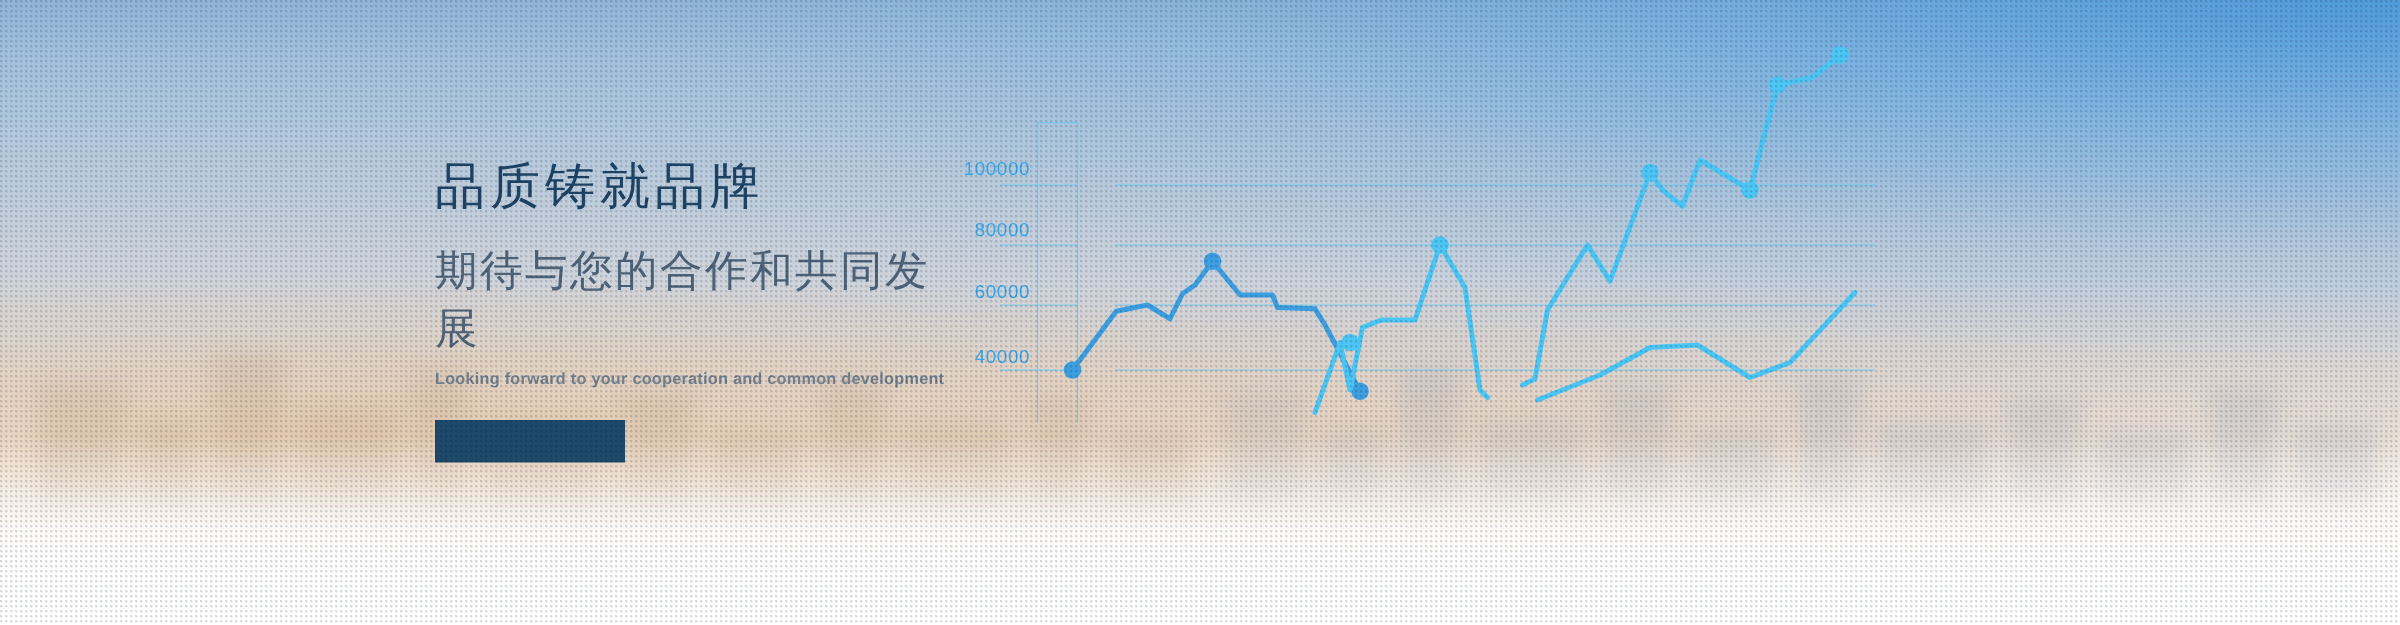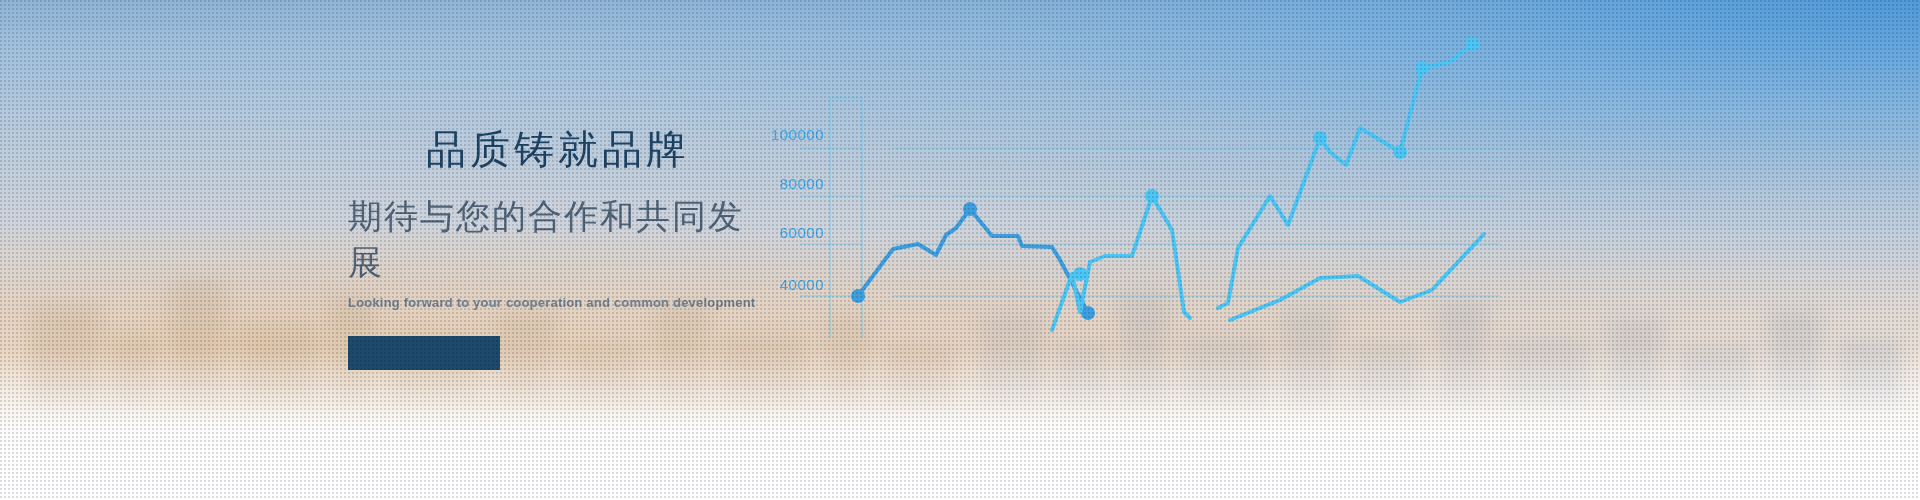--- a/index.html
+++ b/index.html
@@ -58,21 +58,20 @@
     mix-blend-mode:multiply;
     opacity:.85;
   }
 
   
   #copy{position:absolute;left:348px;top:126px;width:420px;}
   #headline{
     font-size:40px;line-height:1.15;letter-spacing:4px;
     color:#1d4365;font-weight:400;margin:0;
     font-family:"DejaVu Sans","Liberation Sans",sans-serif;
-    text-align:center;
   }
   #subhead{
     margin:22px 0 0 0;font-size:34px;letter-spacing:2px;
     color:#4f6378;font-weight:300;
     font-family:"DejaVu Sans","Liberation Sans",sans-serif;
   }
   #subhead-en{
     margin:9px 0 0 0;font-size:13px;letter-spacing:.2px;
     color:#6f7f8f;font-weight:700;white-space:nowrap;
   }

